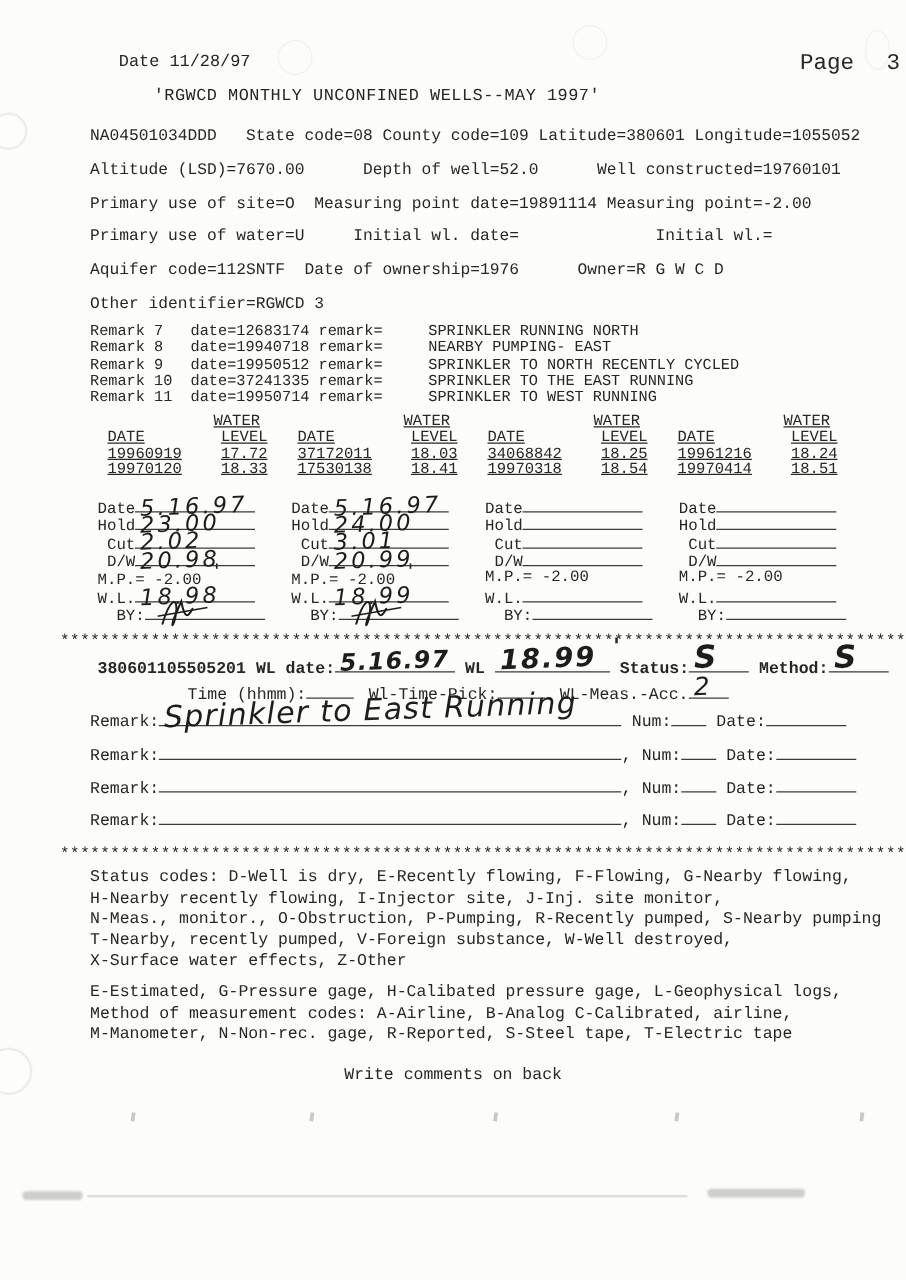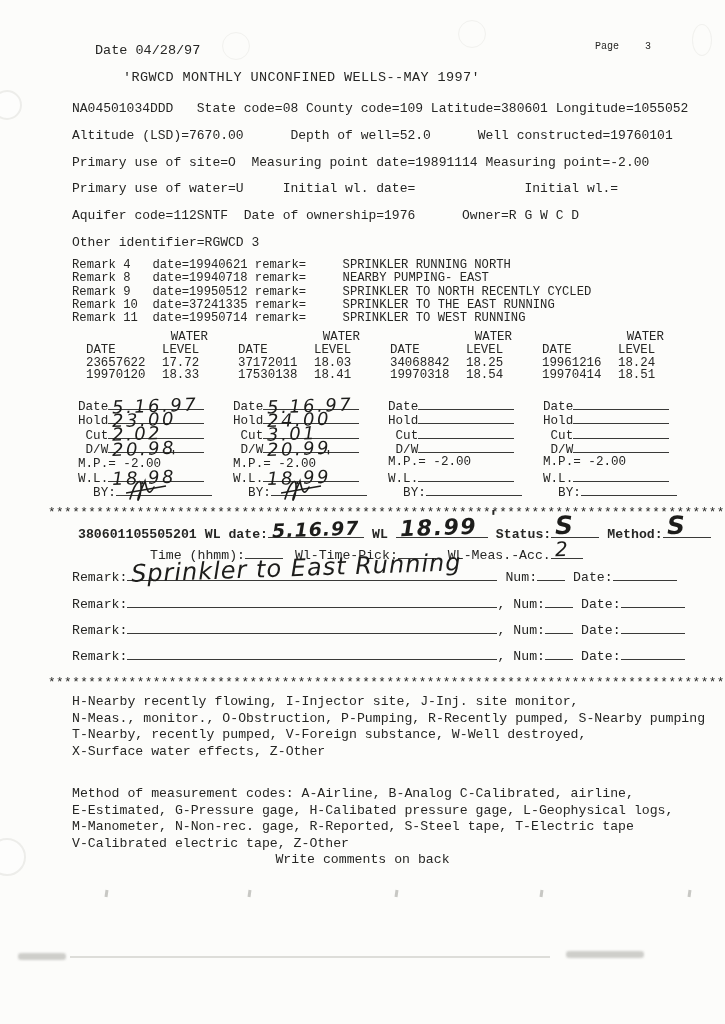--- a/index.html
+++ b/index.html
@@ -5,38 +5,38 @@
   html,body { margin:0; padding:0; background:#d8d8d4; }
   .page {
     position:relative; width:725px; height:1024px; margin:0 auto;
     background:#fcfcfa; overflow:hidden;
     font-family:"Liberation Mono", monospace; color:#262624;
   }
   .abs { position:absolute; }
 
   
   .hdr-date { left:95px; top:43px; font-size:13.5px; }
-  .hdr-page { left:595px; top:41px; font-size:10px; }
+  .hdr-page { left:640px; top:41px; font-size:18px; }
   .hdr-page .pgnum { margin-left:26px; }
   .doc-title { left:0; top:70px; width:603px; text-align:center; font-size:13.5px; letter-spacing:0.4px; }
 
   
   .attrs { left:72px; top:96px; font-size:13px; }
   .attrs div { line-height:26.8px; white-space:pre; }
 
   
   .rlog { left:72px; top:259px; font-size:12.2px; }
   .rlog div { line-height:13.3px; white-space:pre; }
 
   
   .wtable { left:80px; top:331px; display:flex; font-size:12.4px; }
-  .wt-group { width:134px; margin-right:18px; }
+  .wt-group { width:134px; margin-right:18px;text-decoration:underline; }
   .wt-row { display:flex; line-height:12.8px; }
   .wt-date { width:76px; text-align:left; padding-left:6px; }
-  .wt-level { width:52px; text-align:left; }
+  .wt-level { width:52px; text-align:right; }
   .wt-water { text-align:right; width:128px; line-height:12.8px; }
 
   
   .fboxes { left:78px; top:397px; display:flex; }
   .fbox { width:148px; margin-right:7px; font-size:12.6px; }
   .frow { line-height:14.4px; white-space:pre; position:relative; height:14.4px; }
   .fline { display:inline-block; border-bottom:1px solid #3a3a38; height:12px; position:relative; vertical-align:baseline; }
   .w95 { width:96px; }
   .hwb { position:absolute; left:4px; bottom:-4px; white-space:nowrap; }
   .hw {
@@ -95,52 +95,52 @@
 <body>
 
 <div class="page">
 
   <div class="abs hole hp1"></div>
   <div class="abs hole hp2"></div>
   <div class="abs ghost g1"></div>
   <div class="abs ghost g2"></div>
   <div class="abs ghost g3"></div>
 
-  <div class="abs hdr-date">Date 04/28/97</div>
+  <div class="abs hdr-date">Date 11/28/97</div>
   <div class="abs hdr-page">
     <span>Page</span><span class="pgnum">3</span>
   </div>
   <div class="abs doc-title">'RGWCD MONTHLY UNCONFINED WELLS--MAY 1997'</div>
 
   <div class="abs attrs">
     <div>NA04501034DDD   State code=08 County code=109 Latitude=380601 Longitude=1055052</div>
     <div>Altitude (LSD)=7670.00      Depth of well=52.0      Well constructed=19760101</div>
     <div>Primary use of site=O  Measuring point date=19891114 Measuring point=-2.00</div>
     <div>Primary use of water=U     Initial wl. date=              Initial wl.=</div>
     <div>Aquifer code=112SNTF  Date of ownership=1976      Owner=R G W C D</div>
     <div>Other identifier=RGWCD 3</div>
   </div>
 
   <div class="abs rlog">
-    <div>Remark 4   date=19940621 remark=     SPRINKLER RUNNING NORTH</div>
+    <div>Remark 7   date=12683174 remark=     SPRINKLER RUNNING NORTH</div>
     <div>Remark 8   date=19940718 remark=     NEARBY PUMPING- EAST</div>
     <div>Remark 9   date=19950512 remark=     SPRINKLER TO NORTH RECENTLY CYCLED</div>
     <div>Remark 10  date=37241335 remark=     SPRINKLER TO THE EAST RUNNING</div>
     <div>Remark 11  date=19950714 remark=     SPRINKLER TO WEST RUNNING</div>
   </div>
 
   <div class="abs wtable">
     <div class="wt-group">
       <div class="wt-water">WATER</div>
       <div class="wt-row">
           <span class="wt-date">DATE</span>
           <span class="wt-level">LEVEL</span>
         </div>
       <div class="wt-row">
-          <span class="wt-date">23657622</span>
+          <span class="wt-date">19960919</span>
           <span class="wt-level">17.72</span>
         </div>
       <div class="wt-row">
           <span class="wt-date">19970120</span>
           <span class="wt-level">18.33</span>
         </div>
     </div>
     <div class="wt-group">
       <div class="wt-water">WATER</div>
       <div class="wt-row">
@@ -255,31 +255,31 @@
   <div class="abs remrow r3">
     <span>Remark:</span><span class="uline rem-line"></span><span>,</span><span class="gap8">Num:</span><span class="uline rem-num"></span><span class="gap8">Date:</span><span class="uline rem-date"></span>
   </div>
   <div class="abs remrow r4">
     <span>Remark:</span><span class="uline rem-line"></span><span>,</span><span class="gap8">Num:</span><span class="uline rem-num"></span><span class="gap8">Date:</span><span class="uline rem-date"></span>
   </div>
 
   <div class="abs stars stars2">***********************************************************************************************</div>
 
   <div class="abs status">
+    <div>Status codes: D-Well is dry, E-Recently flowing, F-Flowing, G-Nearby flowing,</div>
     <div>H-Nearby recently flowing, I-Injector site, J-Inj. site monitor,</div>
     <div>N-Meas., monitor., O-Obstruction, P-Pumping, R-Recently pumped, S-Nearby pumping</div>
     <div>T-Nearby, recently pumped, V-Foreign substance, W-Well destroyed,</div>
     <div>X-Surface water effects, Z-Other</div>
   </div>
 
   <div class="abs method">
+    <div>E-Estimated, G-Pressure gage, H-Calibated pressure gage, L-Geophysical logs,</div>
     <div>Method of measurement codes: A-Airline, B-Analog C-Calibrated, airline,</div>
-    <div>E-Estimated, G-Pressure gage, H-Calibated pressure gage, L-Geophysical logs,</div>
     <div>M-Manometer, N-Non-rec. gage, R-Reported, S-Steel tape, T-Electric tape</div>
-    <div>V-Calibrated electric tape, Z-Other</div>
   </div>
 
   <div class="abs footer">Write comments on back</div>
 
   <div class="abs tickrow" style="left:0; top:890px; width:725px; height:10px;">
     <span style="left:105px;"></span>
       <span style="left:248px;"></span>
       <span style="left:395px;"></span>
       <span style="left:540px;"></span>
       <span style="left:688px;"></span>

